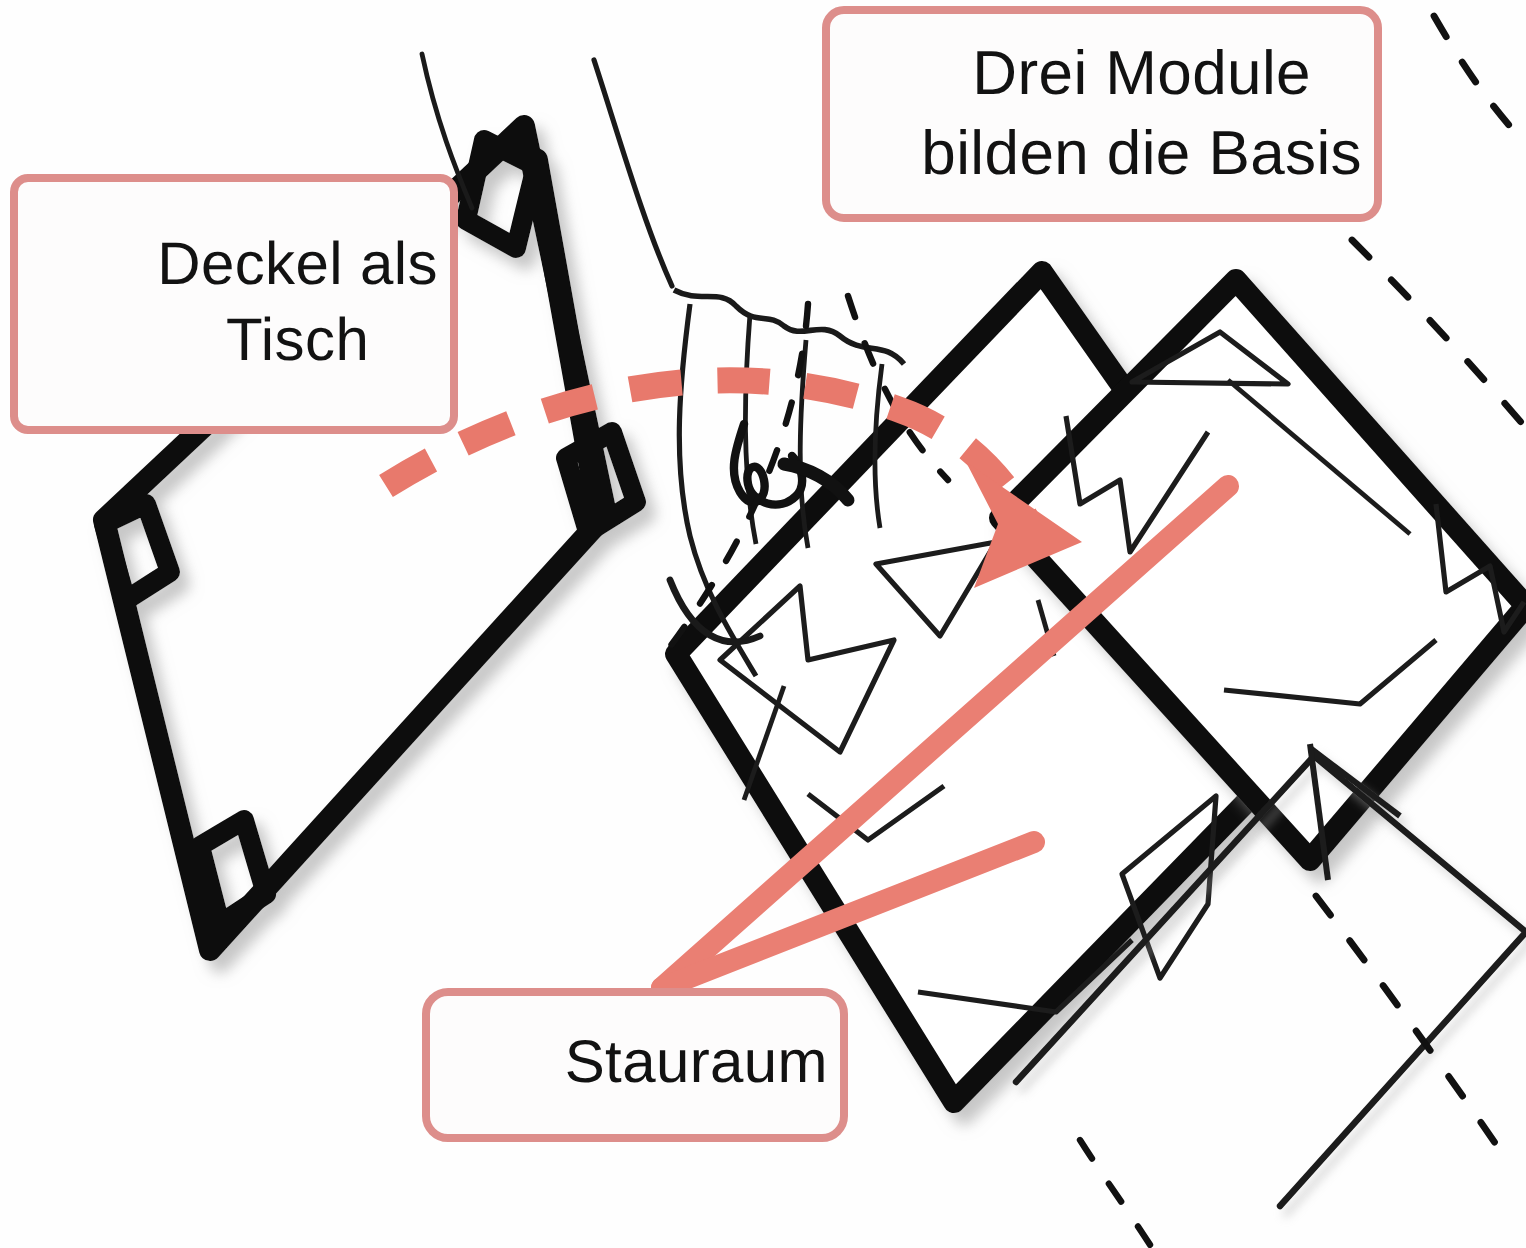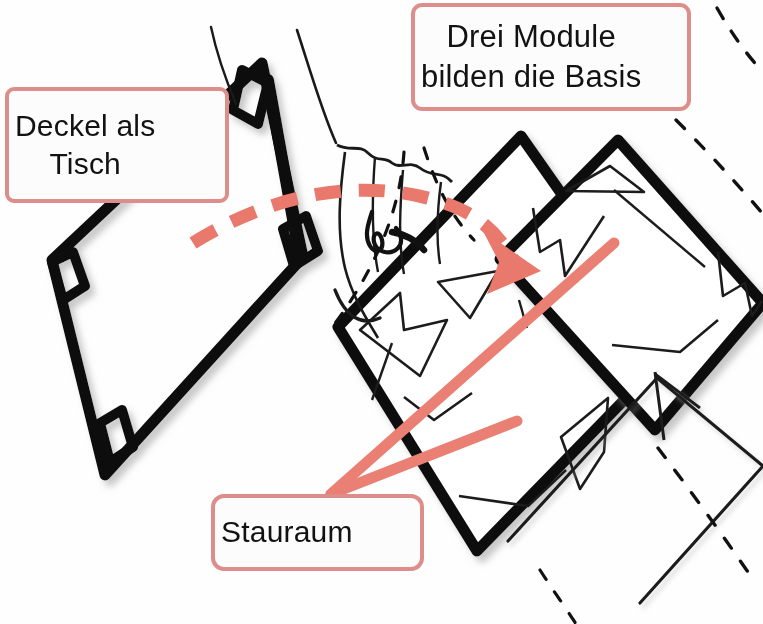--- a/index.html
+++ b/index.html
@@ -22,35 +22,35 @@
   #annotation-layer{pointer-events:none;}
 
   .callout{
     position:absolute;
     box-sizing:border-box;
     background:#fdfcfc;
     border:4px solid #dd8e8b;
     border-radius:10px;
     display:flex;
     align-items:center;
-    justify-content:flex-start;
+    justify-content:flex-end;
     text-align:center;
     color:#121212;
     line-height:1.28;
     letter-spacing:0.2px;
     z-index:50;
   }
   .callout-text{
     display:block;
     white-space:pre-line;
     padding:0 6px;
   }
 
   #callout-deckel{
-    left:5px; top:87px; width:224px; height:116px;
+    left:5px; top:87px; width:224px; height:130px;
     font-size:30px;
     border-radius:9px;
   }
   #callout-module{
     left:411px; top:3px; width:280px; height:108px;
     font-size:31px;
     border-radius:11px;
   }
   #callout-stauraum{
     left:211px; top:494px; width:213px; height:77px;

